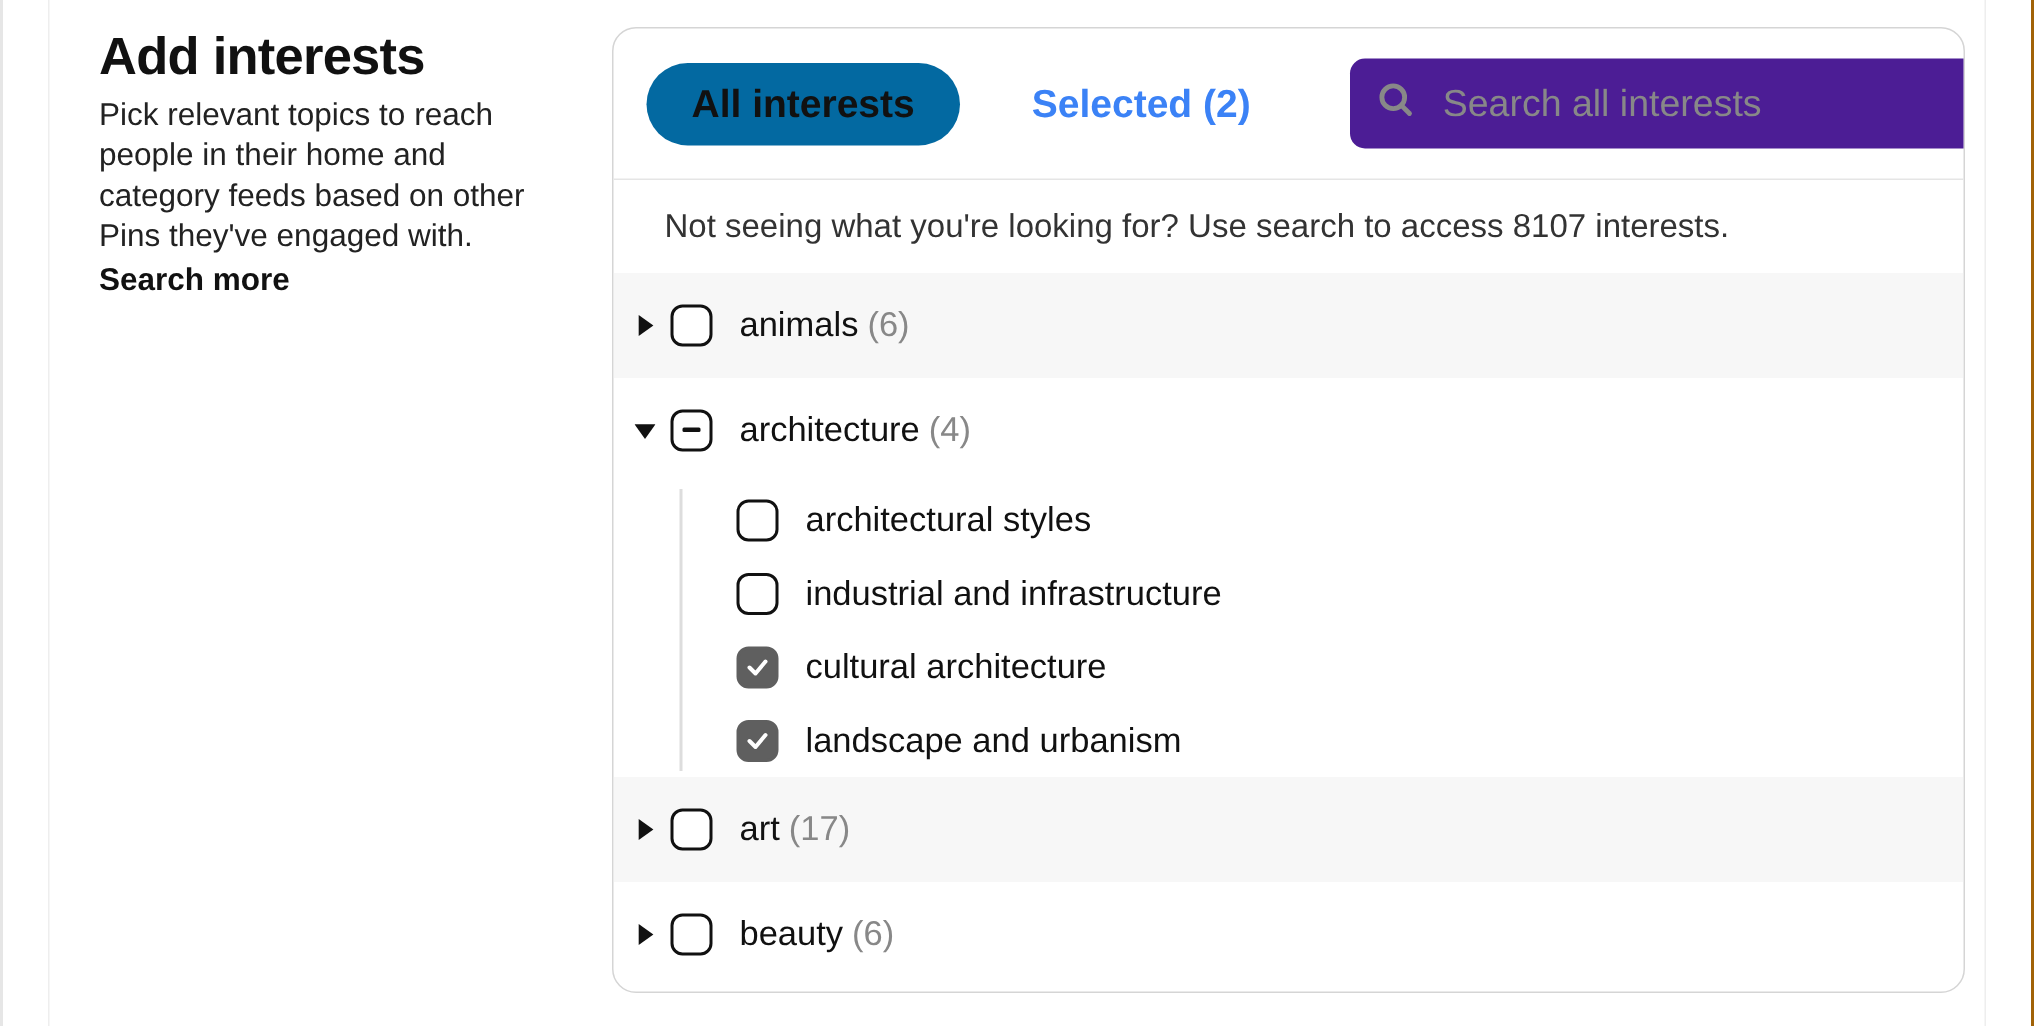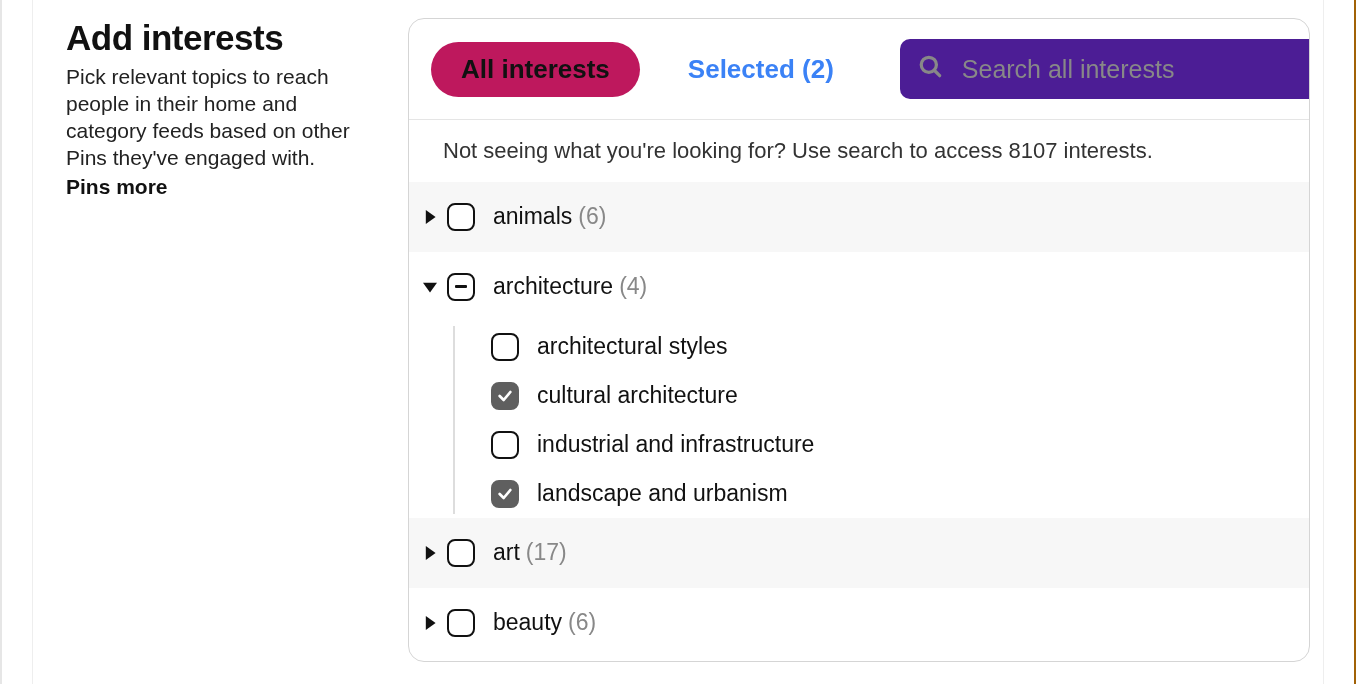--- a/index.html
+++ b/index.html
@@ -84,21 +84,21 @@
     .tab {
       font-size: 26px;
       font-weight: 700;
       color: #3b82f6;
       padding: 12px 30px;
       border-radius: 32px;
       cursor: pointer;
       white-space: nowrap;
     }
     .tab.active {
-      background: #be185d;
+      background: #0369a1;
       color: #111;
     }
     .spacer { flex: 1; }
     .search-box {
       display: flex;
       align-items: center;
       background: #4c1d95;
       border-radius: 10px;
       padding: 0 18px;
       height: 60px;
@@ -200,21 +200,21 @@
     .child-row .row-label { font-size: 23px; }
   </style>
 </head>
 <body>
 
 <div class="page-wrap">
   <aside class="sidebar">
     <h1>Add interests</h1>
     <p>
       <span>Pick relevant topics to reach people in their home and category feeds based on other Pins they've engaged with.</span><br>
-      <span class="learn-more">Pins more</span>
+      <span class="learn-more">Search more</span>
     </p>
   </aside>
 
   <section class="panel">
     <div class="panel-header">
       <div class="tab active">All interests</div>
       <div class="tab">
         <span>Selected</span>
         <span>(2)</span>
       </div>
@@ -252,37 +252,37 @@
           <span class="checkbox indeterminate"></span>
           <span class="row-label">architecture</span>
           <span class="row-count">(4)</span>
         </div>
         <div class="children">
           <div class="child-row">
             <span class="checkbox"></span>
             <span class="row-label">architectural styles</span>
           </div>
           <div class="child-row">
-            <span class="checkbox checked">
-              <svg width="16" height="16" viewBox="0 0 24 24" fill="none" stroke="#fff" stroke-width="4" stroke-linecap="round" stroke-linejoin="round">
-                <polyline points="4,12 10,18 20,6"></polyline>
-              </svg>
-            </span>
-            <span class="row-label">cultural architecture</span>
-          </div>
-          <div class="child-row">
             <span class="checkbox"></span>
             <span class="row-label">industrial and infrastructure</span>
           </div>
           <div class="child-row">
             <span class="checkbox checked">
               <svg width="16" height="16" viewBox="0 0 24 24" fill="none" stroke="#fff" stroke-width="4" stroke-linecap="round" stroke-linejoin="round">
                 <polyline points="4,12 10,18 20,6"></polyline>
               </svg>
             </span>
+            <span class="row-label">cultural architecture</span>
+          </div>
+          <div class="child-row">
+            <span class="checkbox checked">
+              <svg width="16" height="16" viewBox="0 0 24 24" fill="none" stroke="#fff" stroke-width="4" stroke-linecap="round" stroke-linejoin="round">
+                <polyline points="4,12 10,18 20,6"></polyline>
+              </svg>
+            </span>
             <span class="row-label">landscape and urbanism</span>
           </div>
         </div>
         <div class="tree-row shaded">
           <span class="caret">
             <svg width="14" height="14" viewBox="0 0 10 10">
               <polygon points="2,0 9,5 2,10" fill="#111"></polygon>
             </svg>
           </span>
           <span class="checkbox"></span>

